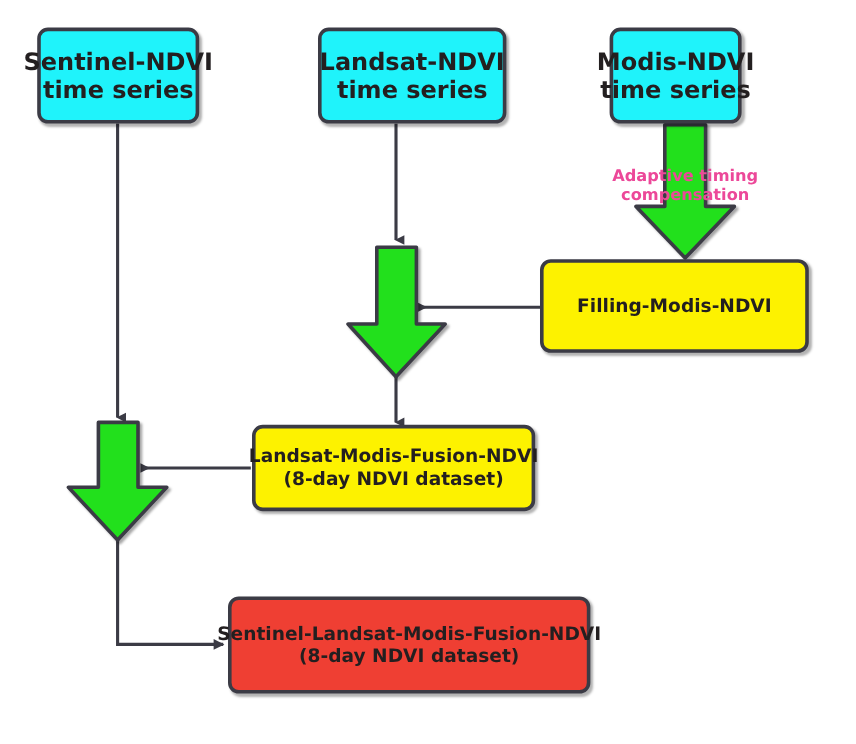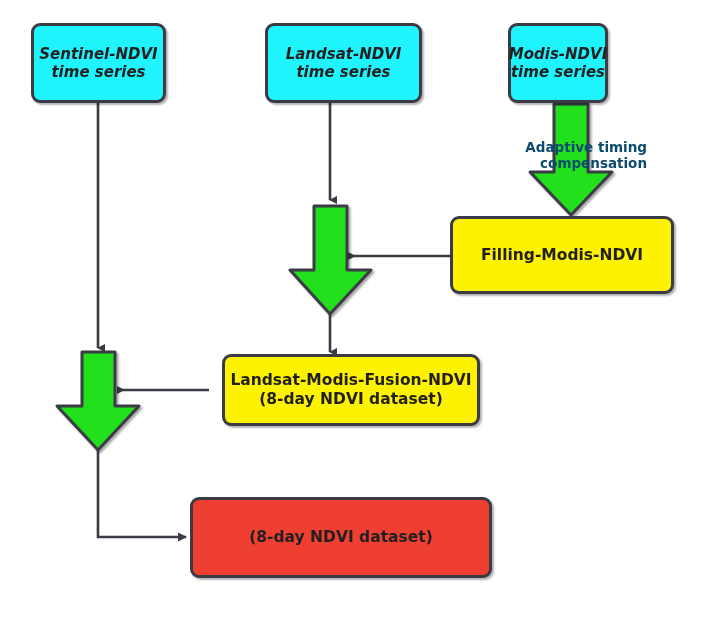--- a/index.html
+++ b/index.html
@@ -32,46 +32,45 @@
     line-height: 1.22;
     box-shadow: 2px 2px 2px rgba(0,0,0,0.30);
     z-index: 4;
   }
   .node .line1, .node .line2 {
     display: block;
     white-space: nowrap;
   }
   .node-source {
     background: #1ff3fb;
-    font-size: 15px;
-    font-style: italic;
+    font-size: 20px;
   }
   .node-proc {
     background: #fdf200;
     font-size: 15.5px;
   }
   .node-final {
     background: #ef3f33;
     font-size: 15.5px;
   }
   .svg-layer {
     position: absolute;
     left: 0;
     top: 0;
     width: 713px;
     height: 620px;
     z-index: 2;
   }
   .label-blue {
     position: absolute;
-    color: #0c4a6e;
+    color: #ec4899;
     font-weight: bold;
     font-size: 13.5px;
     line-height: 1.2;
-    text-align: right;
+    text-align: center;
     white-space: nowrap;
     z-index: 6;
     pointer-events: none;
   }
 </style>
 </head>
 <body>
 
 <div id="canvas">
 
@@ -113,35 +112,36 @@
   <div class="node node-source" style="left:31px; top:23px; width:135px; height:80px;">
     <span class="line1">Sentinel-NDVI</span>
     <span class="line2">time series</span>
   </div>
 
   <div class="node node-source" style="left:265px; top:23px; width:157px; height:80px;">
     <span class="line1">Landsat-NDVI</span>
     <span class="line2">time series</span>
   </div>
 
-  <div class="node node-source" style="left:508px; top:23px; width:100px; height:80px;text-align:center;">
+  <div class="node node-source" style="left:508px; top:23px; width:110px; height:80px;text-align:center;">
     <span class="line1">Modis-NDVI</span>
     <span class="line2">time series</span>
   </div>
 
   <div class="node node-proc" style="left:450px; top:216px; width:224px; height:78px;">
     <span class="line1">Filling-Modis-NDVI</span>
   </div>
 
-  <div class="node node-proc" style="left:222px; top:354px; width:258px; height:72px;">
+  <div class="node node-proc" style="left:210px; top:354px; width:236px; height:72px;">
     <span class="line1">Landsat-Modis-Fusion-NDVI</span>
     <span class="line2">(8-day NDVI dataset)</span>
   </div>
 
   <div class="node node-final" style="left:190px; top:497px; width:302px; height:81px;">
+    <span class="line1">Sentinel-Landsat-Modis-Fusion-NDVI</span>
     <span class="line2">(8-day NDVI dataset)</span>
   </div>
 
   <div class="label-blue" style="left:495px; top:139px; width:152px;">
     <span>Adaptive timing</span><br>
     <span>compensation</span>
   </div>
 
 
 

